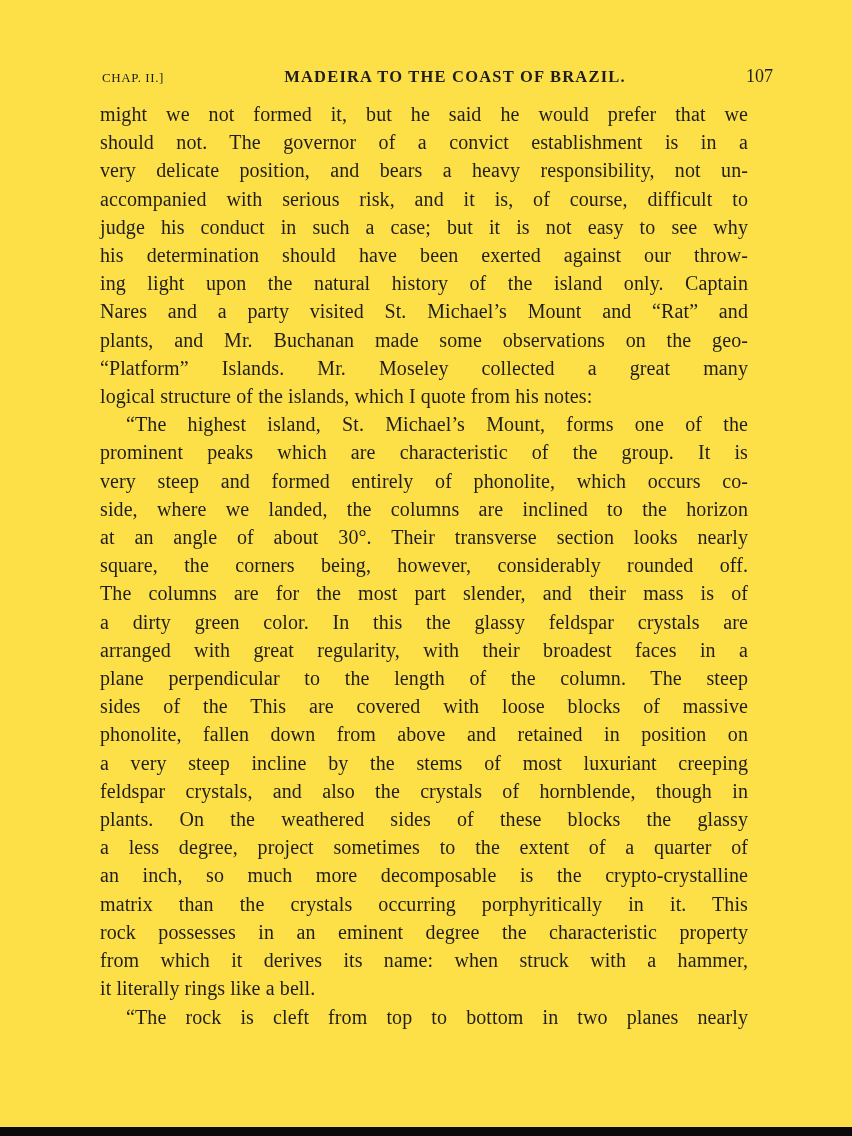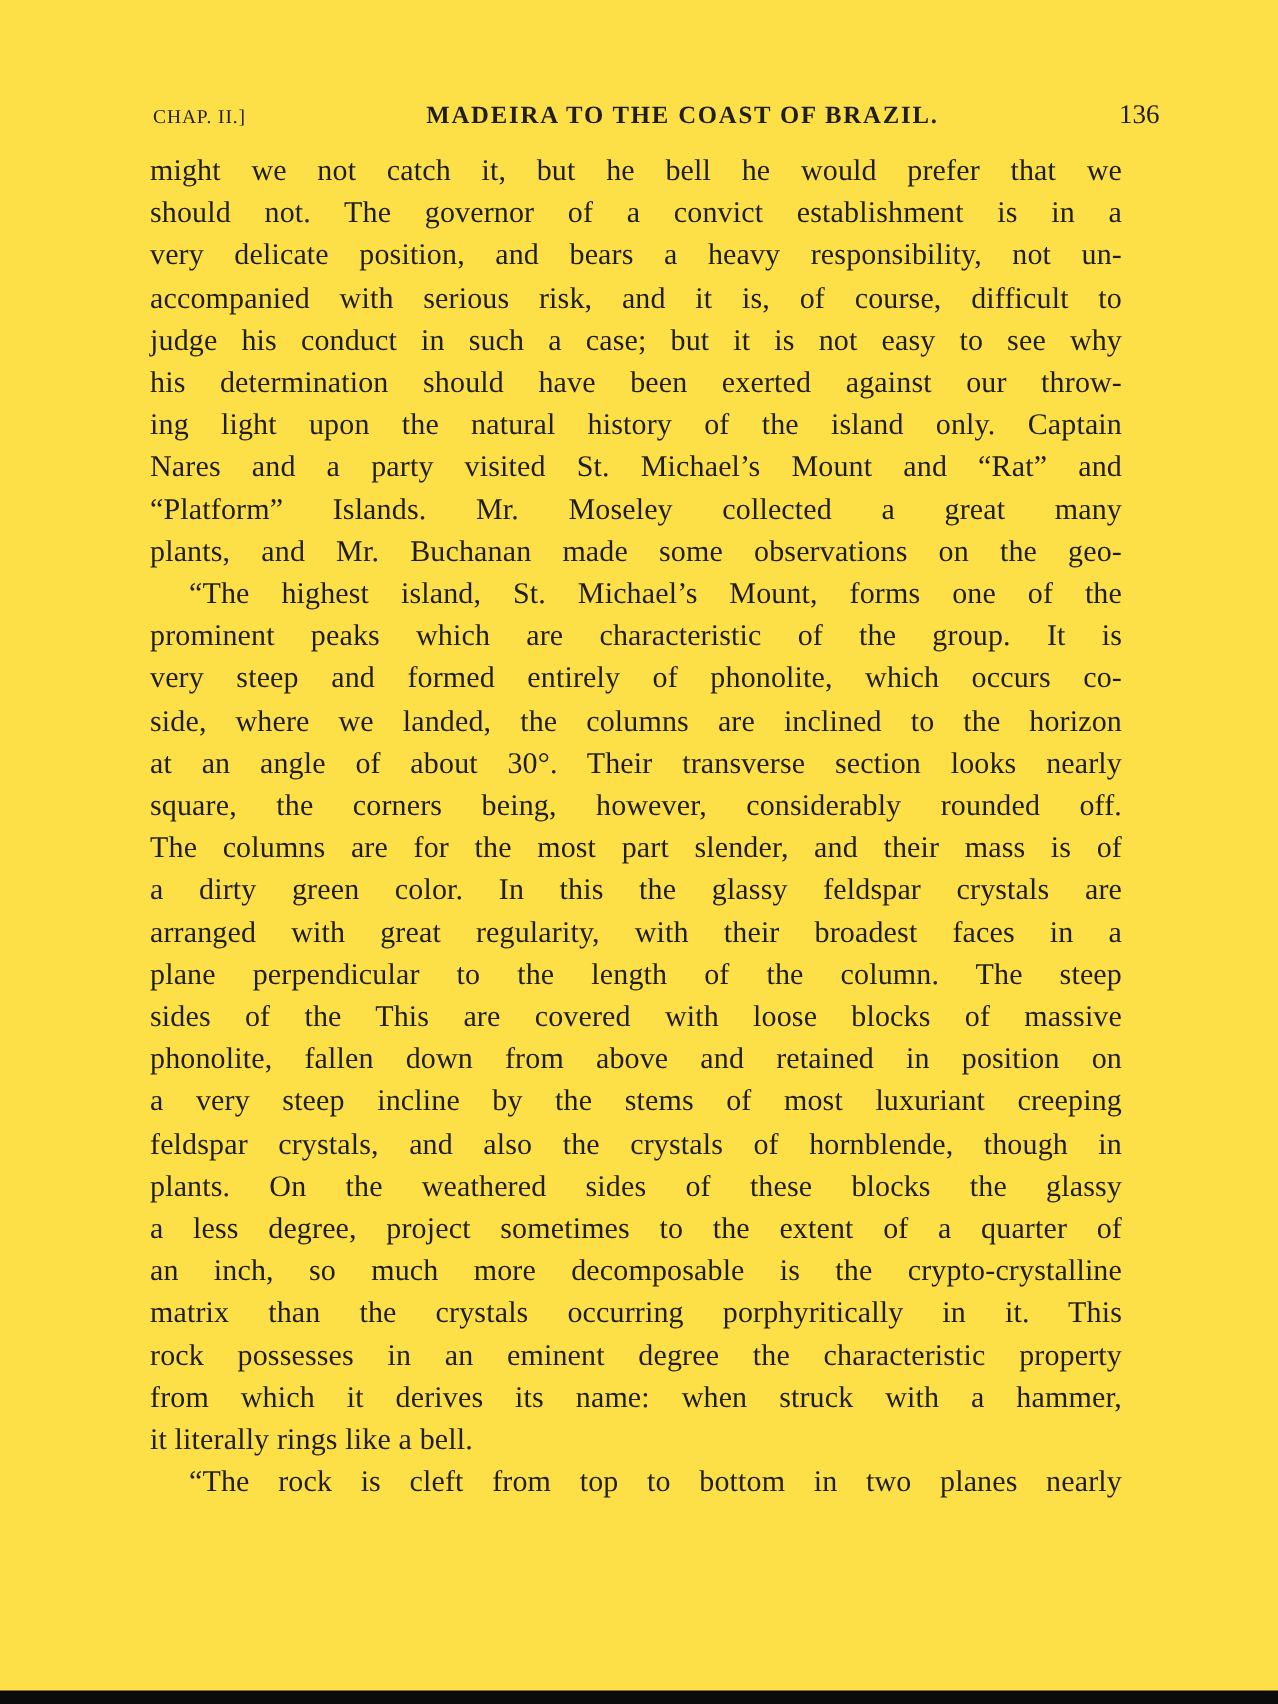--- a/index.html
+++ b/index.html
@@ -73,35 +73,36 @@
   }
 </style>
 </head>
 <body>
 
 <div class="page">
 
   <div class="running-head">
     <span class="chapter-label">CHAP. II.]</span>
     <span class="running-title">MADEIRA TO THE COAST OF BRAZIL.</span>
-    <span class="page-number">136</span>
+    <span class="page-number">107</span>
   </div>
 
   <div class="text-block">
 
-  <div class="line">might we not catch it, but he bell he would prefer that we</div>
+  <div class="line">might we not formed it, but he said he would prefer that we</div>
       <div class="line">should not.  The governor of a convict establishment is in a</div>
       <div class="line">very delicate position, and bears a heavy responsibility, not un-</div>
       <div class="line">accompanied with serious risk, and it is, of course, difficult to</div>
       <div class="line">judge his conduct in such a case; but it is not easy to see why</div>
       <div class="line">his determination should have been exerted against our throw-</div>
       <div class="line">ing light upon the natural history of the island only.  Captain</div>
       <div class="line">Nares and a party visited St. Michael’s Mount and “Rat” and</div>
+      <div class="line">plants, and Mr. Buchanan made some observations on the geo-</div>
       <div class="line">“Platform” Islands.  Mr. Moseley collected a great many</div>
-      <div class="line">plants, and Mr. Buchanan made some observations on the geo-</div>
+      <div class="line last">logical structure of the islands, which I quote from his notes:</div>
       <div class="line indent">“The highest island, St. Michael’s Mount, forms one of the</div>
       <div class="line">prominent peaks which are characteristic of the group.  It is</div>
       <div class="line">very steep and formed entirely of phonolite, which occurs co-</div>
       <div class="line">side, where we landed, the columns are inclined to the horizon</div>
       <div class="line">at an angle of about 30°.  Their transverse section looks nearly</div>
       <div class="line">square, the corners being, however, considerably rounded off.</div>
       <div class="line">The columns are for the most part slender, and their mass is of</div>
       <div class="line">a dirty green color.  In this the glassy feldspar crystals are</div>
       <div class="line">arranged with great regularity, with their broadest faces in a</div>
       <div class="line">plane perpendicular to the length of the column.  The steep</div>

